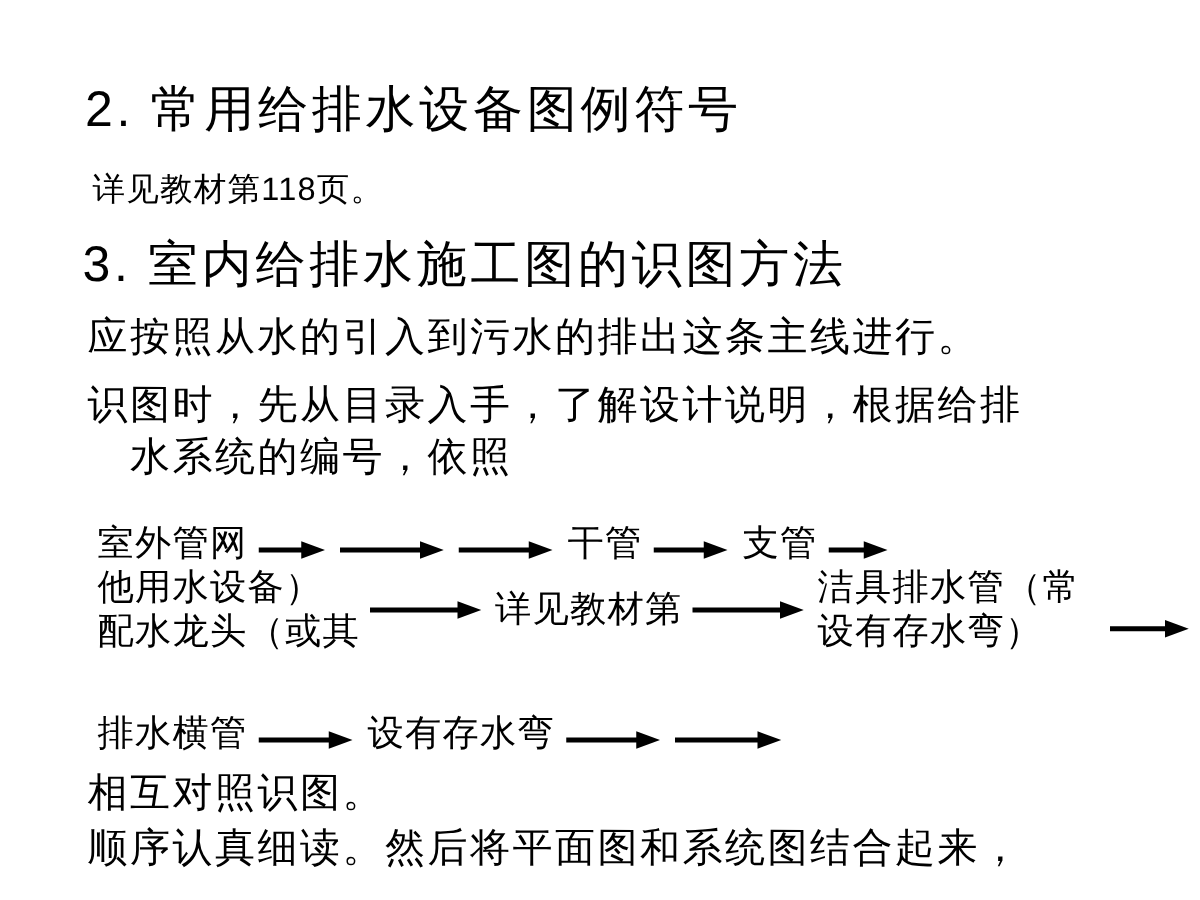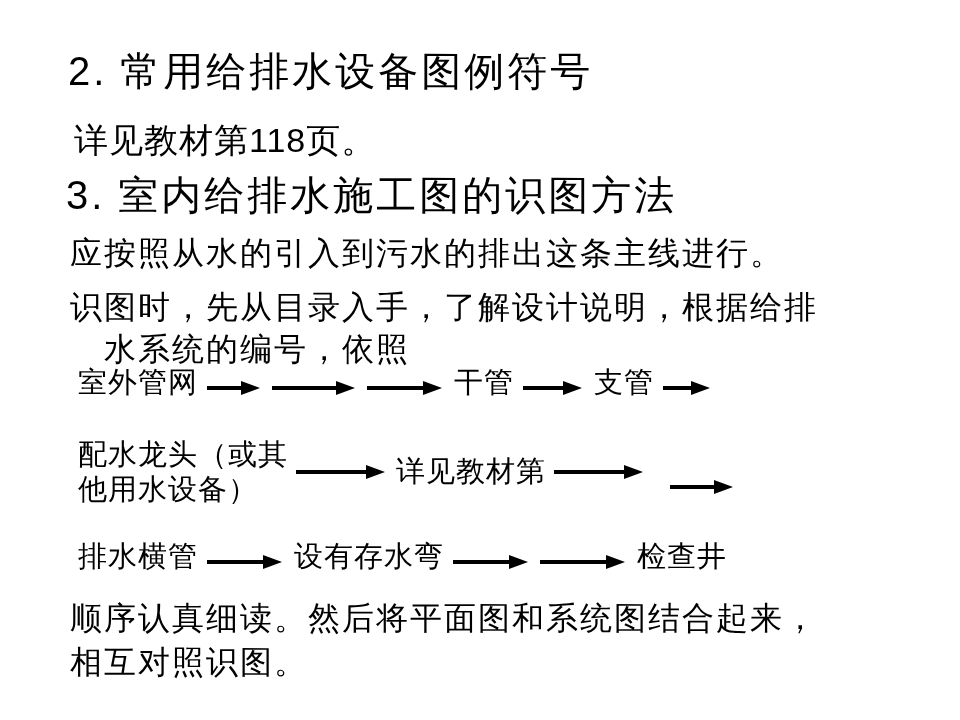--- a/index.html
+++ b/index.html
@@ -1,38 +1,38 @@
 <!DOCTYPE html>
 <html><head>
 <meta charset="utf-8">
 <style>
   html, body { margin:0; padding:0; background:#ffffff; }
   .slide {
     position:relative; width:960px; height:720px; background:#ffffff;
     color:#000; overflow:hidden;
     font-family:"Liberation Serif","DejaVu Serif",serif;
   }
-  .abs { position:absolute; white-space:nowrap; }
+  .abs { position:absolute; white-space:nowrap;margin-top:16px; }
   .num { font-family:"Liberation Sans","DejaVu Sans",sans-serif; }
 
   .heading { font-size:40px; letter-spacing:3px; }
   #heading2 { left:68px; top:44px; }
   #heading3 { left:66px; top:168px;text-align:center; }
 
-  #ref-note { left:74px; top:118px; font-size:34px; letter-spacing:1px; }
+  #ref-note { left:74px; top:118px; font-size:26px; letter-spacing:1px; }
 
   .body-text { font-size:32px; letter-spacing:2px; }
   #para-mainline { left:70px; top:232px; }
   #para-reading { left:70px; top:286px; line-height:42px; }
   #para-reading .indent { padding-left:34px; }
 
   .flow-row { display:flex; align-items:center; font-size:29px; letter-spacing:1px; }
-  #flow-row-1 { left:78px; top:364px; gap:9px; height:38px; }
+  #flow-row-1 { left:78px; top:400px; gap:9px; height:38px; }
   #flow-row-2 { left:78px; top:432px; gap:8px; height:80px; }
-  #flow-row-3 { left:78px; top:538px; gap:9px; height:38px;text-align:center; }
+  #flow-row-3 { left:78px; top:552px; gap:9px; height:38px;text-align:center; }
   .flow-node { flex:none; }
   .flow-node-multiline { flex:none; line-height:35px; font-size:29px; white-space:nowrap; }
 
   .arrow {
     position:relative; display:inline-block; flex:none;
     height:4px; background:#000; margin-right:20px;
   }
   .arrow::after {
     content:""; position:absolute; left:100%; top:50%;
     width:0; height:0; margin-top:-7px; margin-left:-2px;
@@ -79,38 +79,41 @@
       <span class="arrow low" style="width:66px"></span>
       <span class="arrow low" style="width:58px"></span>
       <span class="flow-node">干管</span>
       <span class="arrow low" style="width:42px"></span>
       <span class="flow-node">支管</span>
       <span class="arrow low" style="width:30px"></span>
     </div>
 
     <div class="abs flow-row" id="flow-row-2">
       <span class="flow-node-multiline">
+        <div>他用水设备）</div>
         <div>配水龙头（或其</div>
-        <div>他用水设备）</div>
       </span>
       <span class="arrow" style="width:72px"></span>
       <span class="flow-node">详见教材第</span>
       <span class="arrow" style="width:72px"></span>
+      <span class="flow-node-multiline">
+        <div>洁具排水管（常</div>
+        <div>设有存水弯）</div>
+      </span>
       <span class="arrow low2" style="width:46px; margin-left:16px"></span>
     </div>
 
     <div class="abs flow-row" id="flow-row-3">
       <span class="flow-node">排水横管</span>
       <span class="arrow low" style="width:58px"></span>
       <span class="flow-node">设有存水弯</span>
       <span class="arrow low" style="width:58px"></span>
       <span class="arrow low" style="width:68px"></span>
-      <span class="flow-node">检查井</span>
     </div>
 
   </div>
 
   <div class="abs body-text" id="closing">
+    <div>相互对照识图。</div>
     <div>顺序认真细读。然后将平面图和系统图结合起来，</div>
-    <div>相互对照识图。</div>
   </div>
 
 </div>
 
 </body></html>

